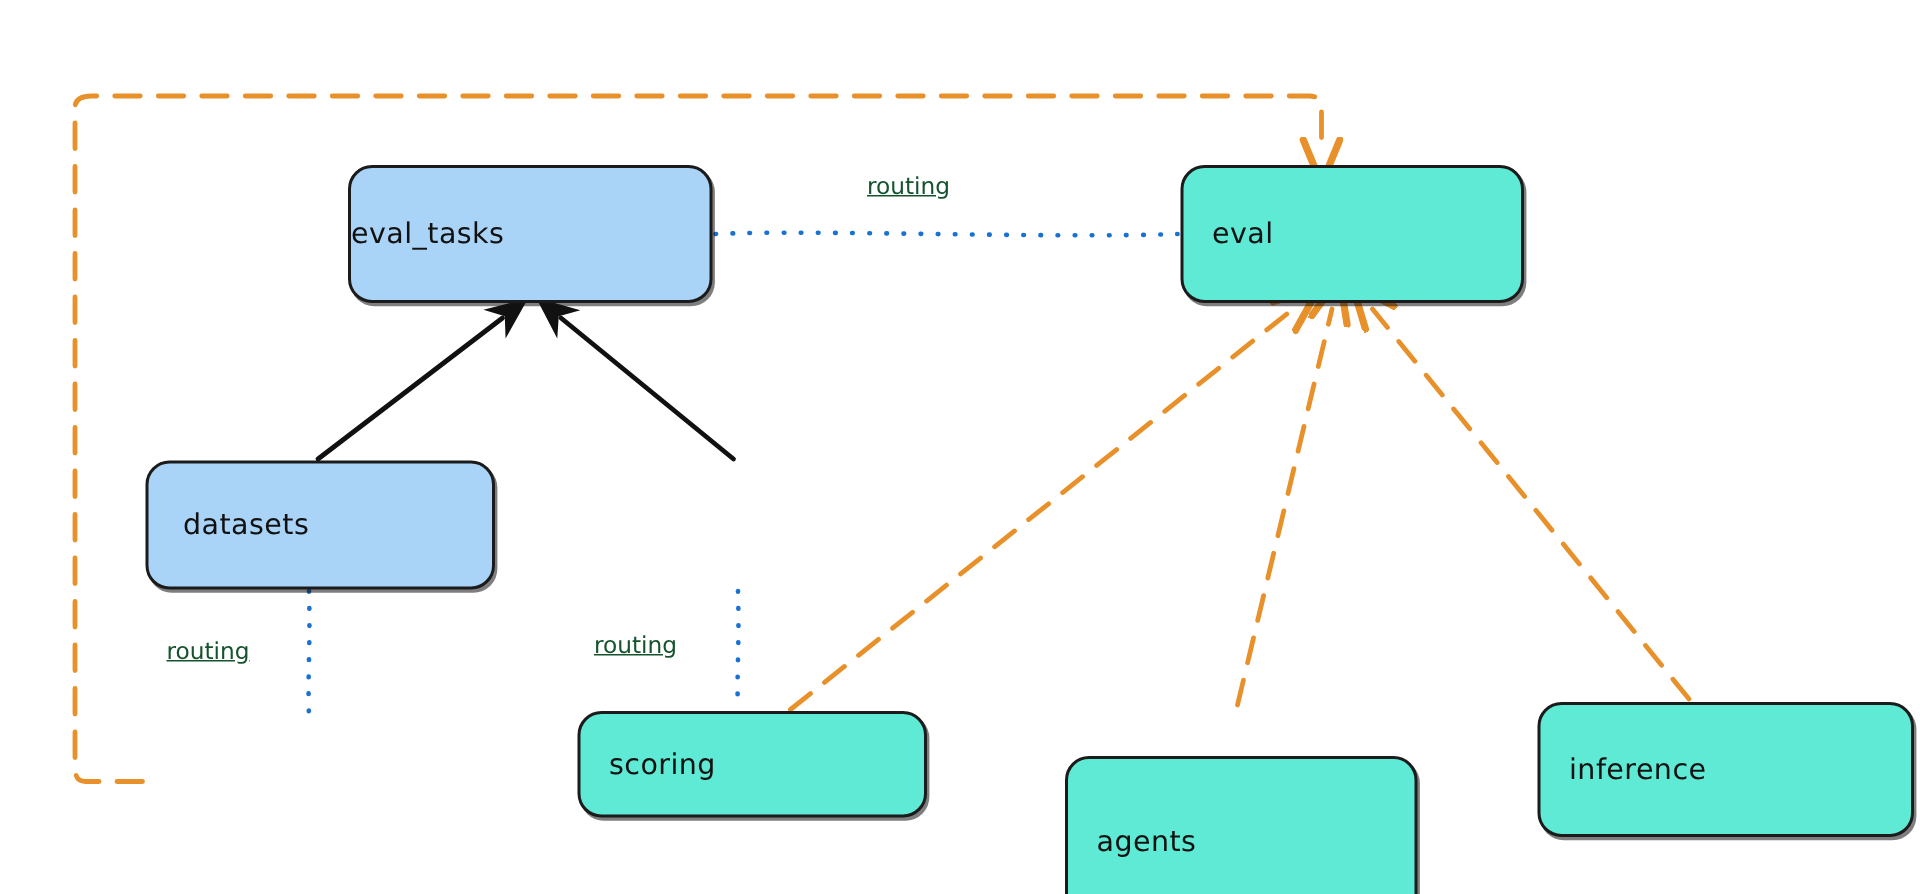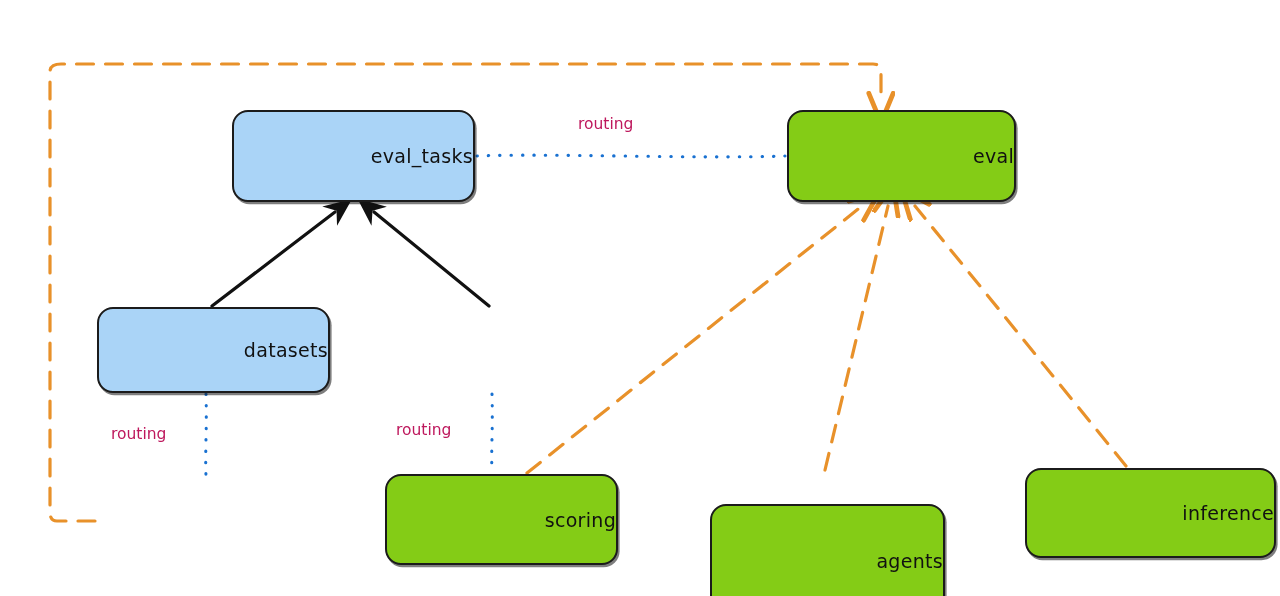--- a/index.html
+++ b/index.html
@@ -26,42 +26,43 @@
     width: 1280px;
     height: 596px;
   }
   .node {
     position: absolute;
     box-sizing: border-box;
     border: 2.6px solid #1b1b1b;
     border-radius: 16px;
     display: flex;
     align-items: center;
-    justify-content: flex-end;
+    justify-content: flex-start;
     z-index: 3;
     box-shadow: 1.6px 2.2px 0 rgba(20,20,20,0.55);
   }
   .node.blue  { background: #aad4f7; }
-  .node.green { background: #84cc16; }
+  .node.green { background: #5eead4; padding-left: 19px; }
   .node-label {
     font-family: "DejaVu Sans", sans-serif;
     font-size: 19px;
     color: #111111;
     letter-spacing: 0.3px;
     white-space: nowrap;
     user-select: none;
   }
   .edge-label {
     position: absolute;
     font-family: "DejaVu Sans", sans-serif;
     font-size: 15.5px;
-    color: #be185d;
+    color: #14532d;
     white-space: nowrap;
     z-index: 4;
     user-select: none;
+    text-decoration: underline;
   }
 </style>
 </head>
 <body>
 
 <div id="canvas">
 
   <svg id="edges" viewBox="0 0 1280 596" xmlns="http://www.w3.org/2000/svg">
 
     <defs>
@@ -121,21 +122,21 @@
   <div class="node green" style="left:787px; top:110px; width:229px; height:92px;">
     <span class="node-label">eval</span>
   </div>
 
   <div class="node blue" style="left:97px; top:307px; width:233px; height:86px;padding-left:23px;">
     <span class="node-label">datasets</span>
   </div>
 
 
 
-  <div class="node green" style="left:385px; top:474px; width:233px; height:91px;">
+  <div class="node green" style="left:385px; top:474px; width:233px; height:71px;">
     <span class="node-label">scoring</span>
   </div>
 
   <div class="node green" style="left:710px; top:472px; width:235px; height:113px;margin-top:32px;">
     <span class="node-label">agents</span>
   </div>
 
   <div class="node green" style="left:1025px; top:468px; width:251px; height:90px;">
     <span class="node-label">inference</span>
   </div>

